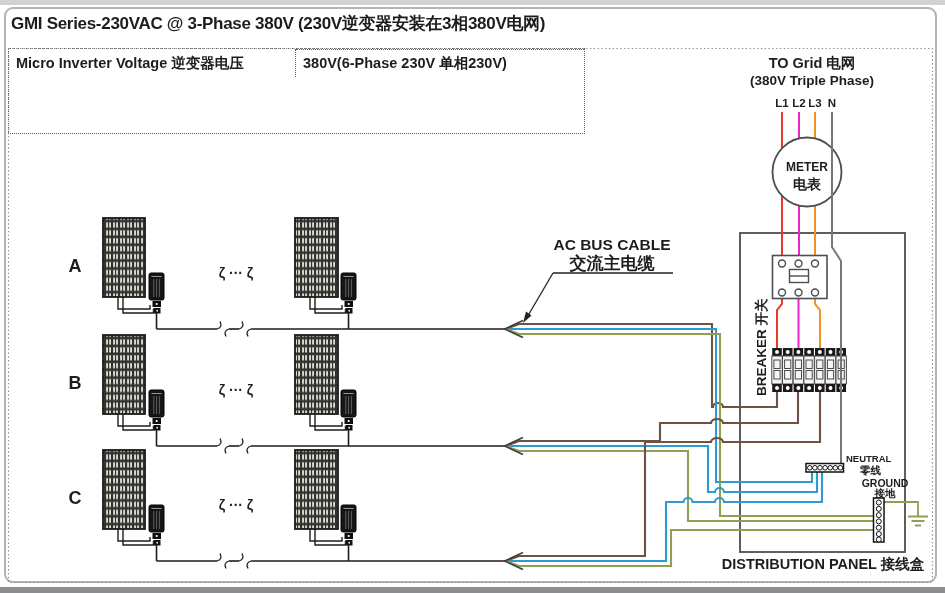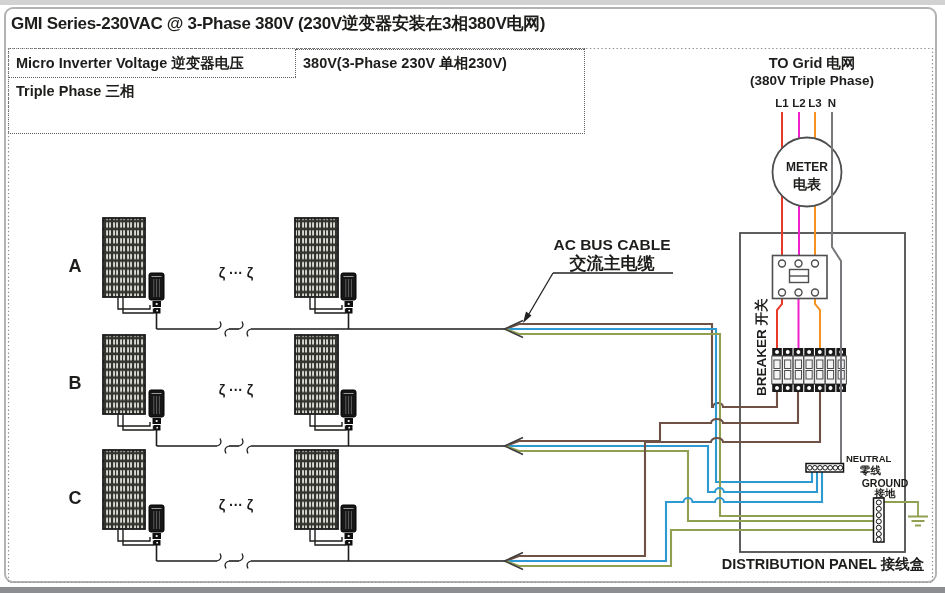--- a/index.html
+++ b/index.html
@@ -36,22 +36,21 @@
 
 <div class="page">
   <div class="band-top"></div>
   <div class="band-bottom"></div>
   <div class="frame"></div>
 
   <div class="title">GMI Series-230VAC @ 3-Phase 380V (230V逆变器安装在3相380V电网)</div>
 
   <div class="spec-table">
     <div class="cell label">Micro Inverter Voltage 逆变器电压</div>
-    <div class="cell value r2">380V(3-Phase 230V 单相230V)</div>
-    <div class="cell value r2">Triple Phase 三相</div>
+    <div class="cell value r2">380V(6-Phase 230V 单相230V)</div>
   </div>
 
   <svg class="diagram" width="945" height="593" viewBox="0 0 945 593">
     <defs>
       <pattern id="cells" width="7" height="7.9" patternUnits="userSpaceOnUse">
         <rect width="7" height="7.9" fill="#32322f"></rect>
         <rect x="1.1" y="1.2" width="1.9" height="5.2" fill="#d9d9d2"></rect>
         <rect x="4.1" y="1.2" width="1.9" height="5.2" fill="#d9d9d2"></rect>
       </pattern>
 

